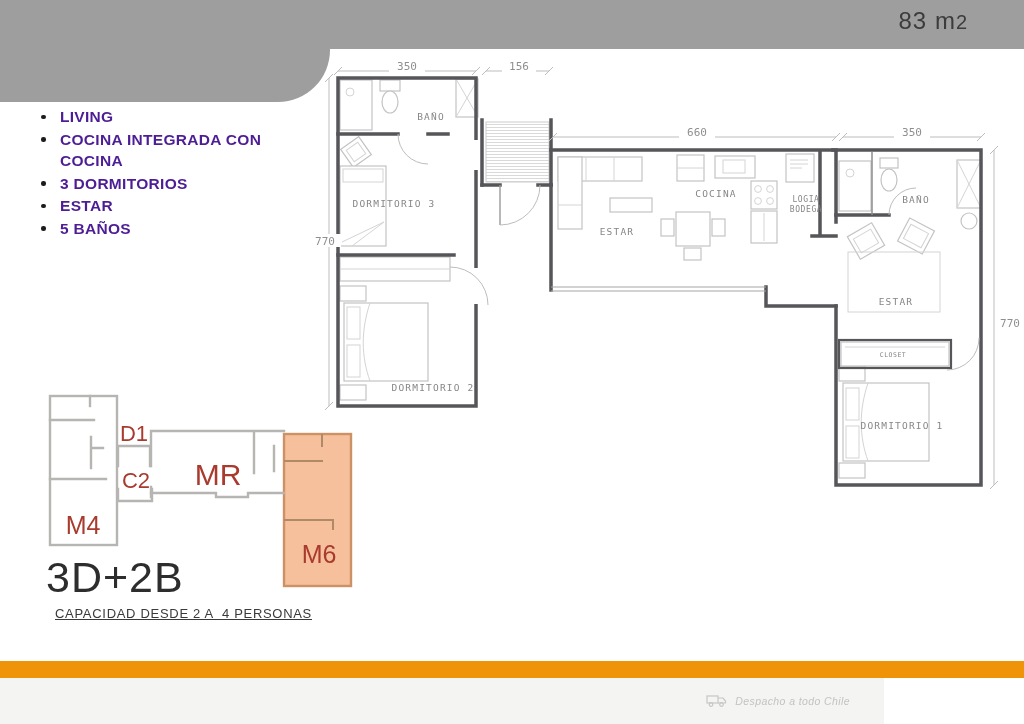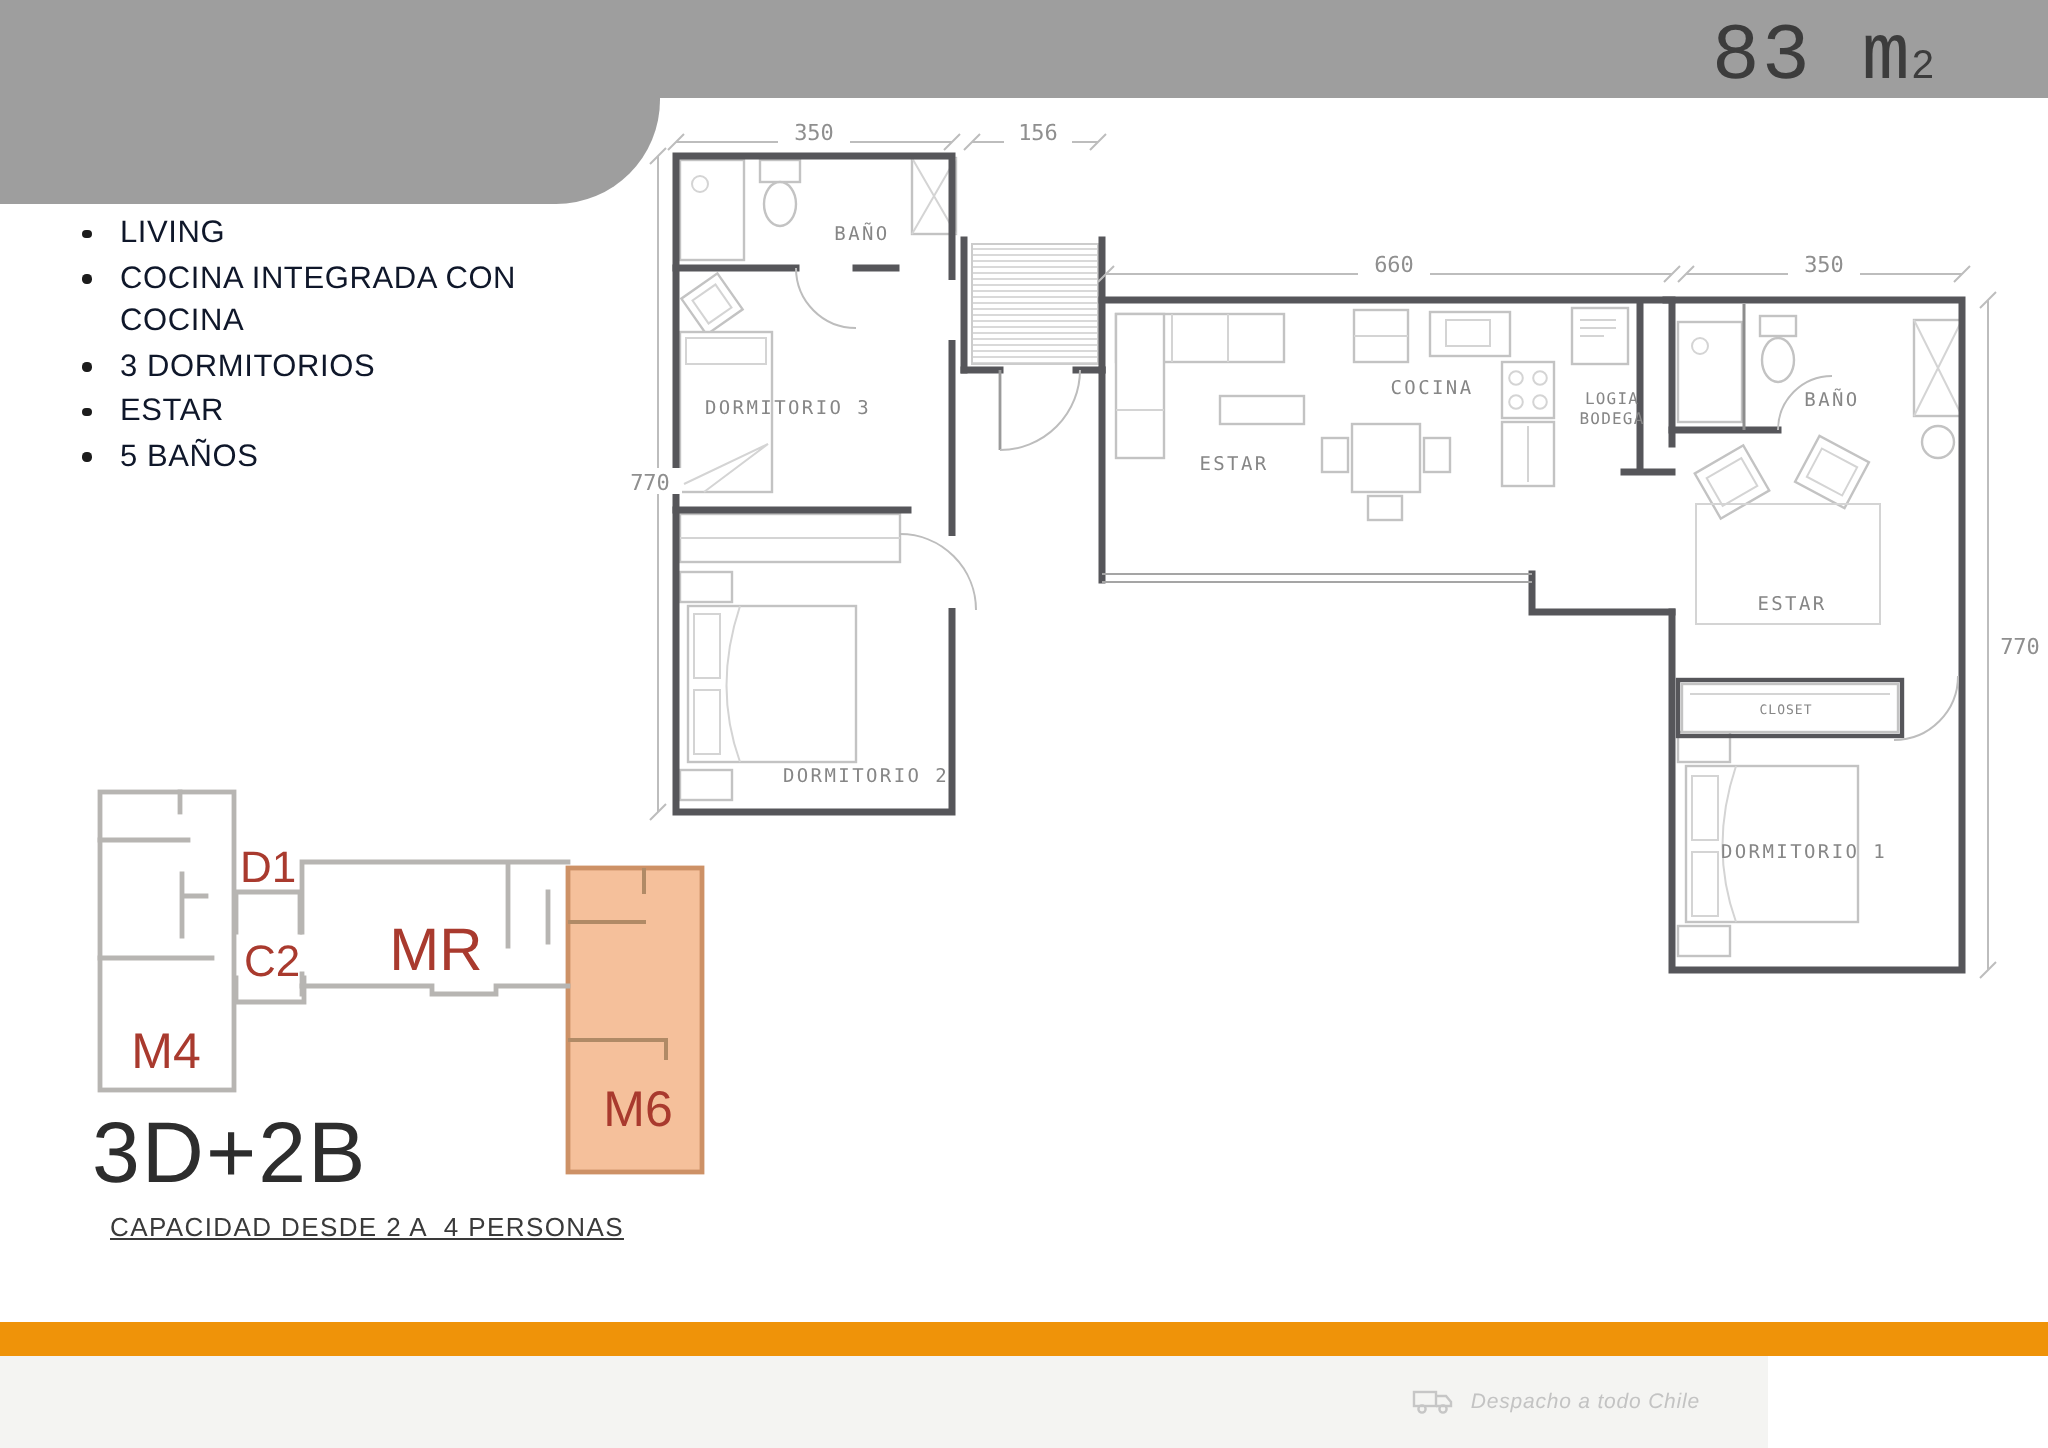--- a/index.html
+++ b/index.html
@@ -4,27 +4,27 @@
 <style>
   html,body{margin:0;padding:0;background:#ffffff;}
   .page{position:relative;width:1024px;height:724px;background:#fff;overflow:hidden;
         font-family:"Liberation Sans",sans-serif;}
 
   
   .band-top{position:absolute;left:0;top:0;width:1024px;height:49px;background:var(--band-gray,#9e9e9e);}
   .band-left{position:absolute;left:0;top:0;width:330px;height:102px;background:var(--band-gray,#9e9e9e);
              border-bottom-right-radius:52px;}
   .area-tag{position:absolute;top:7px;right:56px;color:#3c3c3c;letter-spacing:1px;}
-  .area-tag .big{font-size:40px;font-family:Liberation Mono, monospace;}
+  .area-tag .big{font-size:24px;}
   .area-tag .sub{font-size:20px;}
 
   
   .features{position:absolute;left:32px;top:106px;width:240px;list-style:none;margin:0;padding:0;}
-  .features li{position:relative;padding-left:28px;margin-bottom:1px;font-size:15.5px;font-weight:400;
-               color:#0f172a;line-height:21.5px;letter-spacing:.3px;max-width:212px;}
+  .features li{position:relative;padding-left:28px;margin-bottom:1px;font-size:15.5px;font-weight:700;
+               color:#4c1d95;line-height:21.5px;letter-spacing:.3px;max-width:212px;}
   .features li::before{content:"";position:absolute;left:9px;top:8.5px;width:4.5px;height:4.5px;
                border-radius:50%;background:#1c1c1c;}
 
   
   .plan-svg{position:absolute;left:300px;top:55px;}
   .keyplan-svg{position:absolute;left:40px;top:390px;}
 
   .wall{stroke:#56565a;stroke-width:3.5;fill:none;stroke-linecap:square;}
   .wall-lt{stroke:#8d8d8d;stroke-width:1.5;fill:none;}
   .furn{stroke:#c3c3c3;stroke-width:1.2;fill:#ffffff;}

